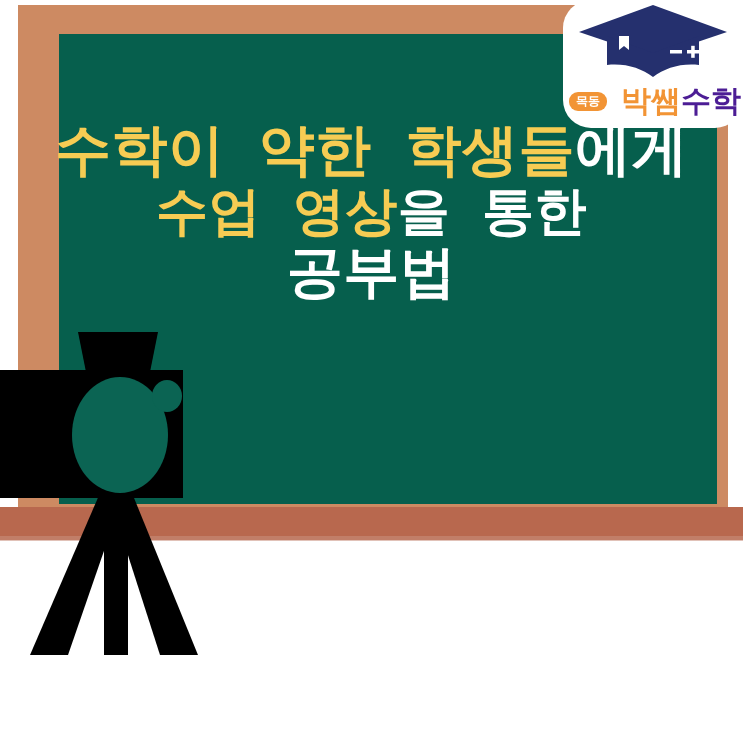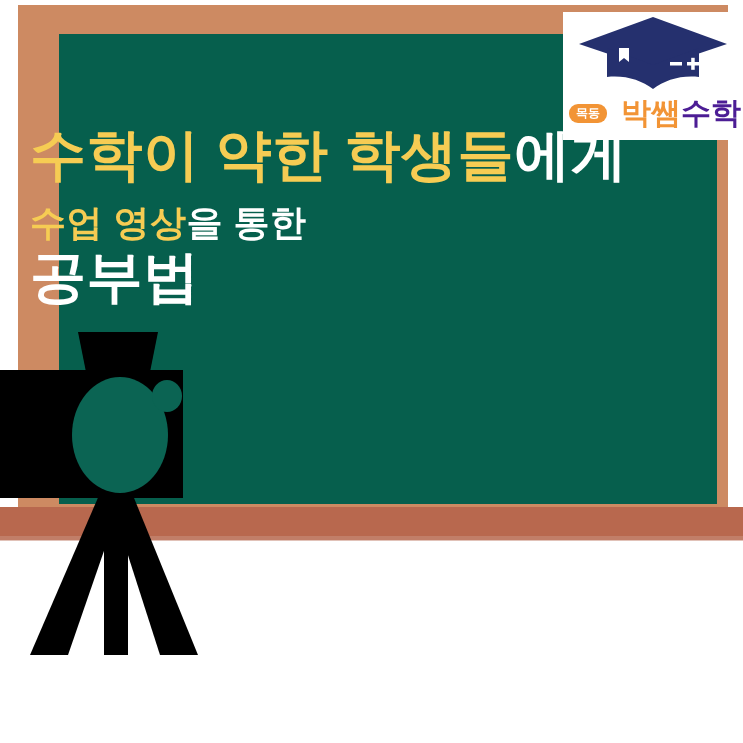--- a/index.html
+++ b/index.html
@@ -55,52 +55,53 @@
     background: #c9907e;
     opacity: .55;
   }
 
   
   .headline {
     position: absolute;
     left: 30px;
     top: 126px;
     width: 683px;
-    text-align: left;
+    text-align: center;
     line-height: 1.02;
-    font-family: Liberation Sans, sans-serif;
+    font-family: Liberation Mono, monospace;
     font-weight: 700;
     letter-spacing: 0.5px;
     user-select: none;
   }
   .hl-line { display: block; white-space: nowrap; }
   .hl-line-1 { font-size: 56px; }
-  .hl-line-2 { font-size: 36px; margin-top: 22px; }
+  .hl-line-2 { font-size: 52px; margin-top: 6px; }
   .hl-line-3 { font-size: 56px; margin-top: 6px; }
   .hl-yellow { color: #f6cc53; }
   .hl-white  { color: #ffffff; }
 
   
   .camera-art {
     position: absolute;
     left: 0px;
     top: 325px;
     width: 230px;
     height: 330px;
     pointer-events: none;
   }
 
   
   .logo-card {
     position: absolute;
     left: 563px;
-    top: 12px;
+    top: 0px;
     width: 180px;
     height: 128px;
     background: #ffffff;
+    border-radius: 28px;
   }
   .logo-cap {
     position: absolute;
     left: 14px;
     top: 3px;
     width: 152px;
     height: 76px;
   }
   .logo-wordmark {
     position: absolute;

